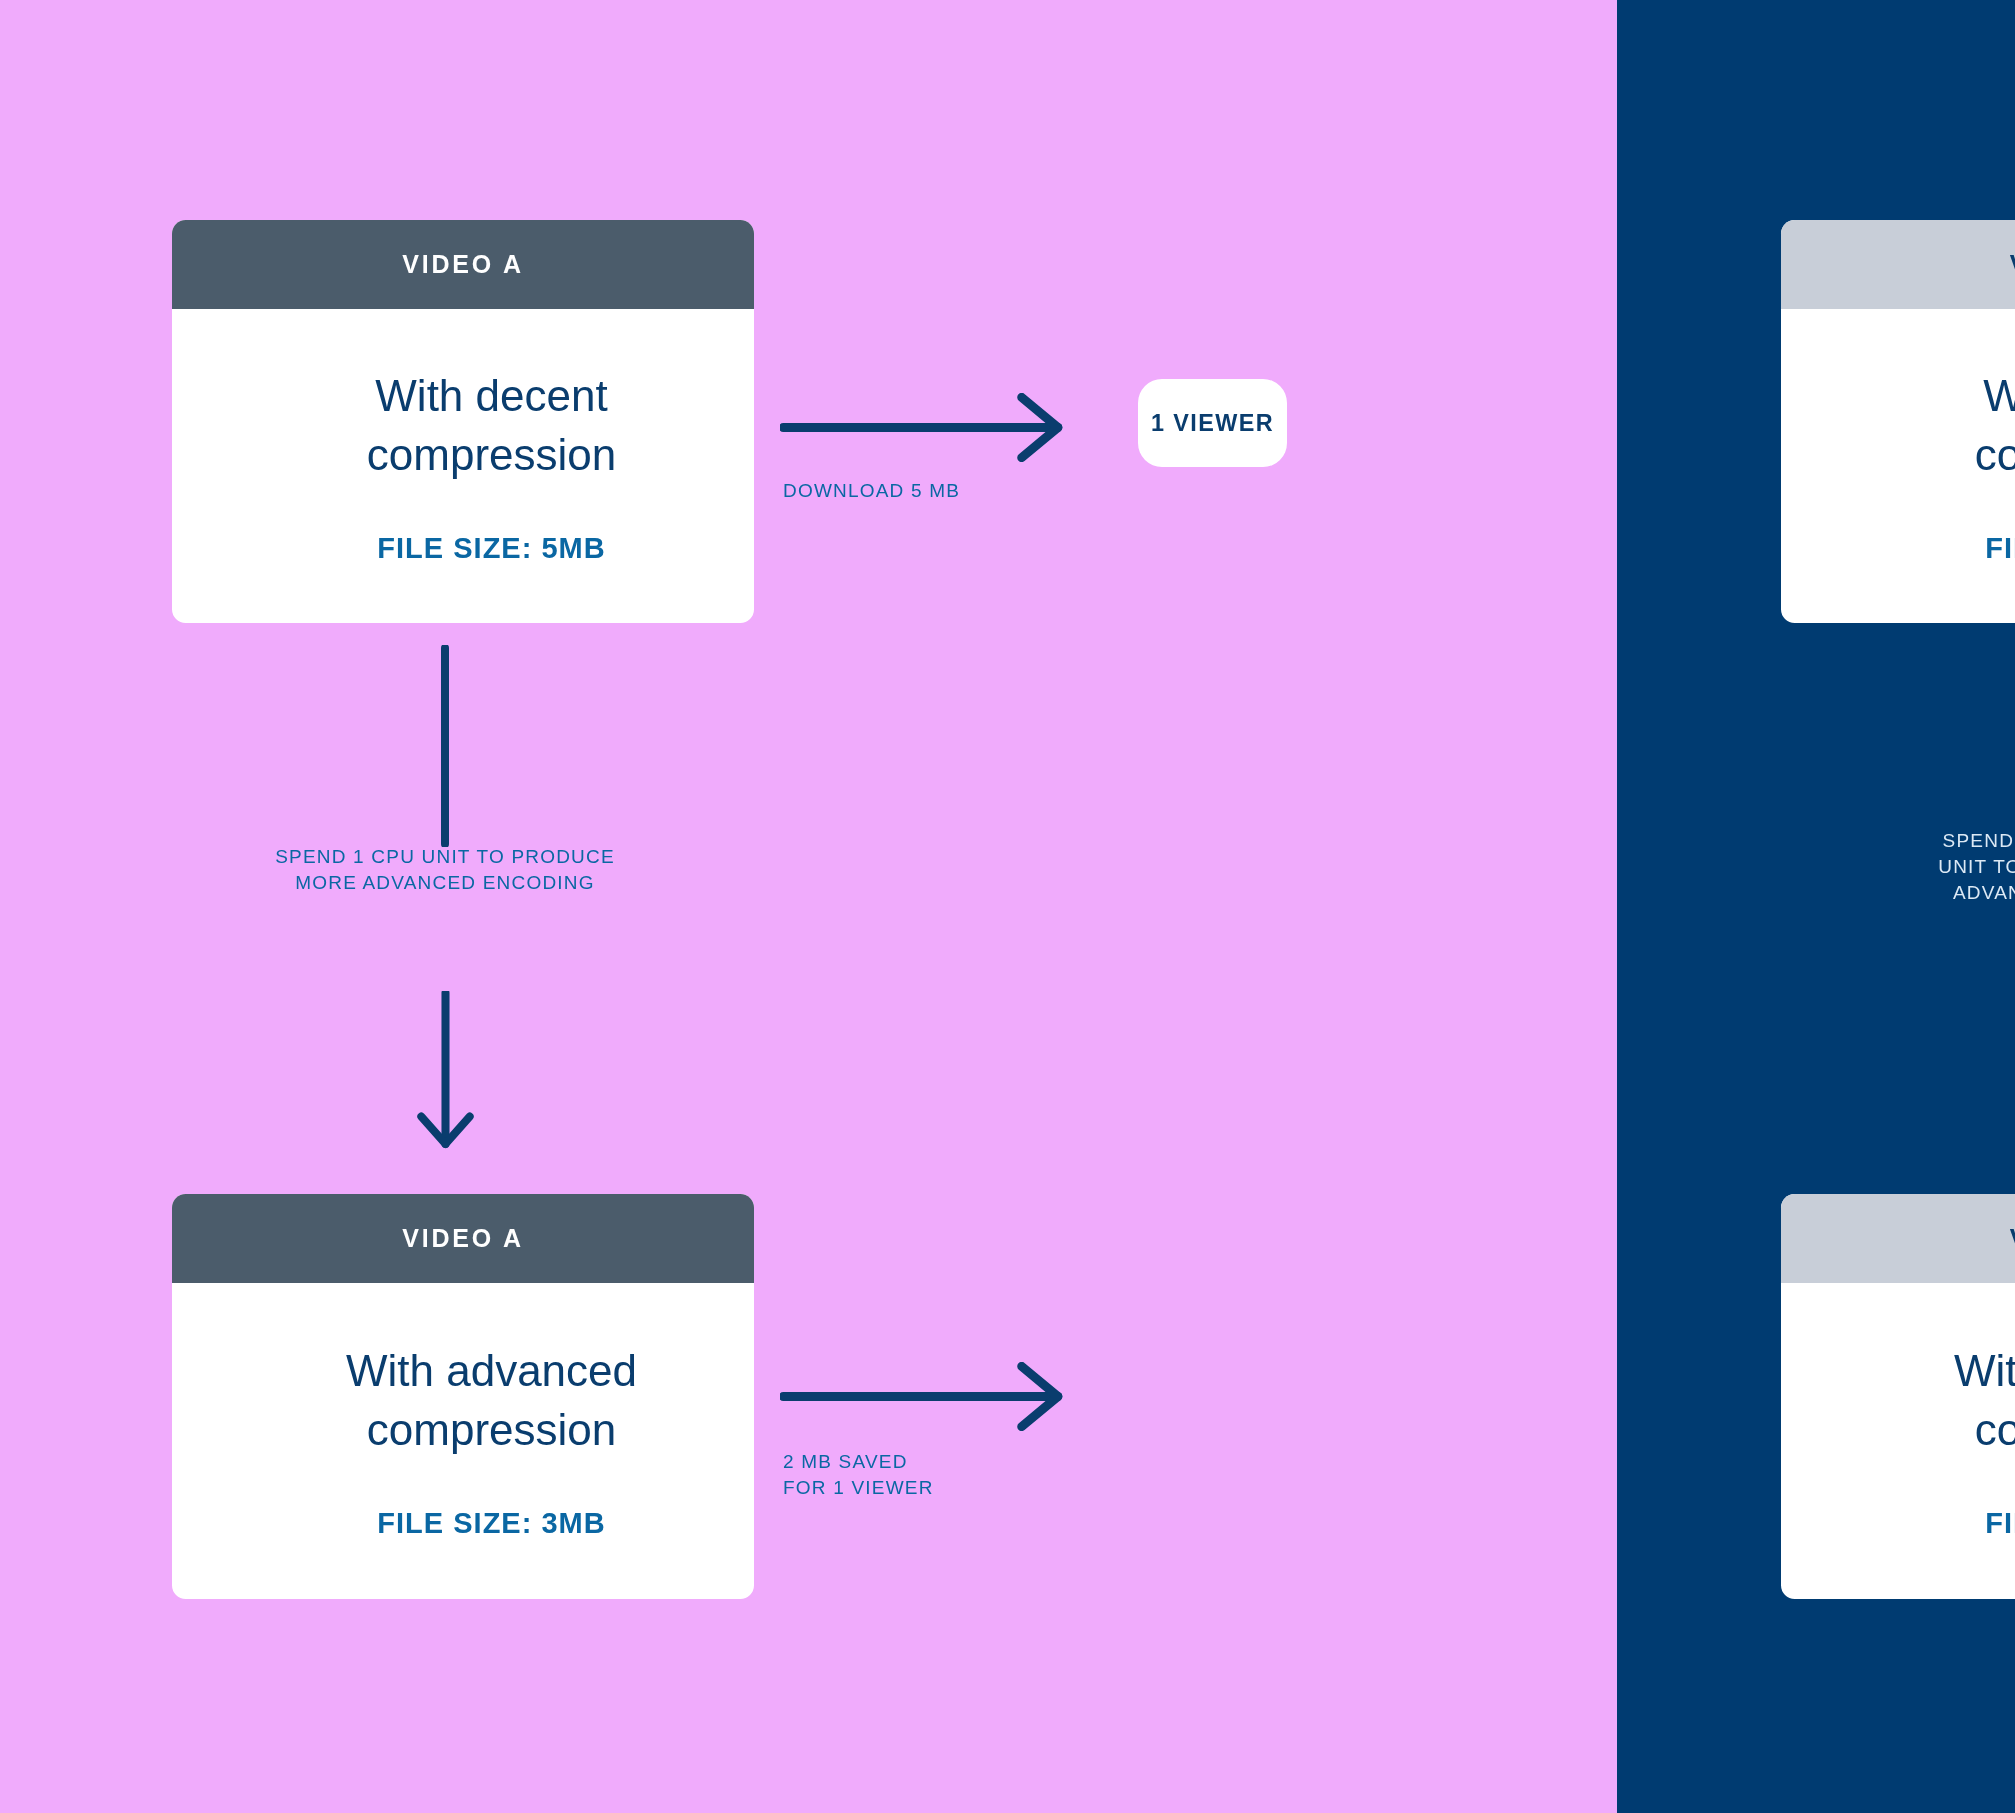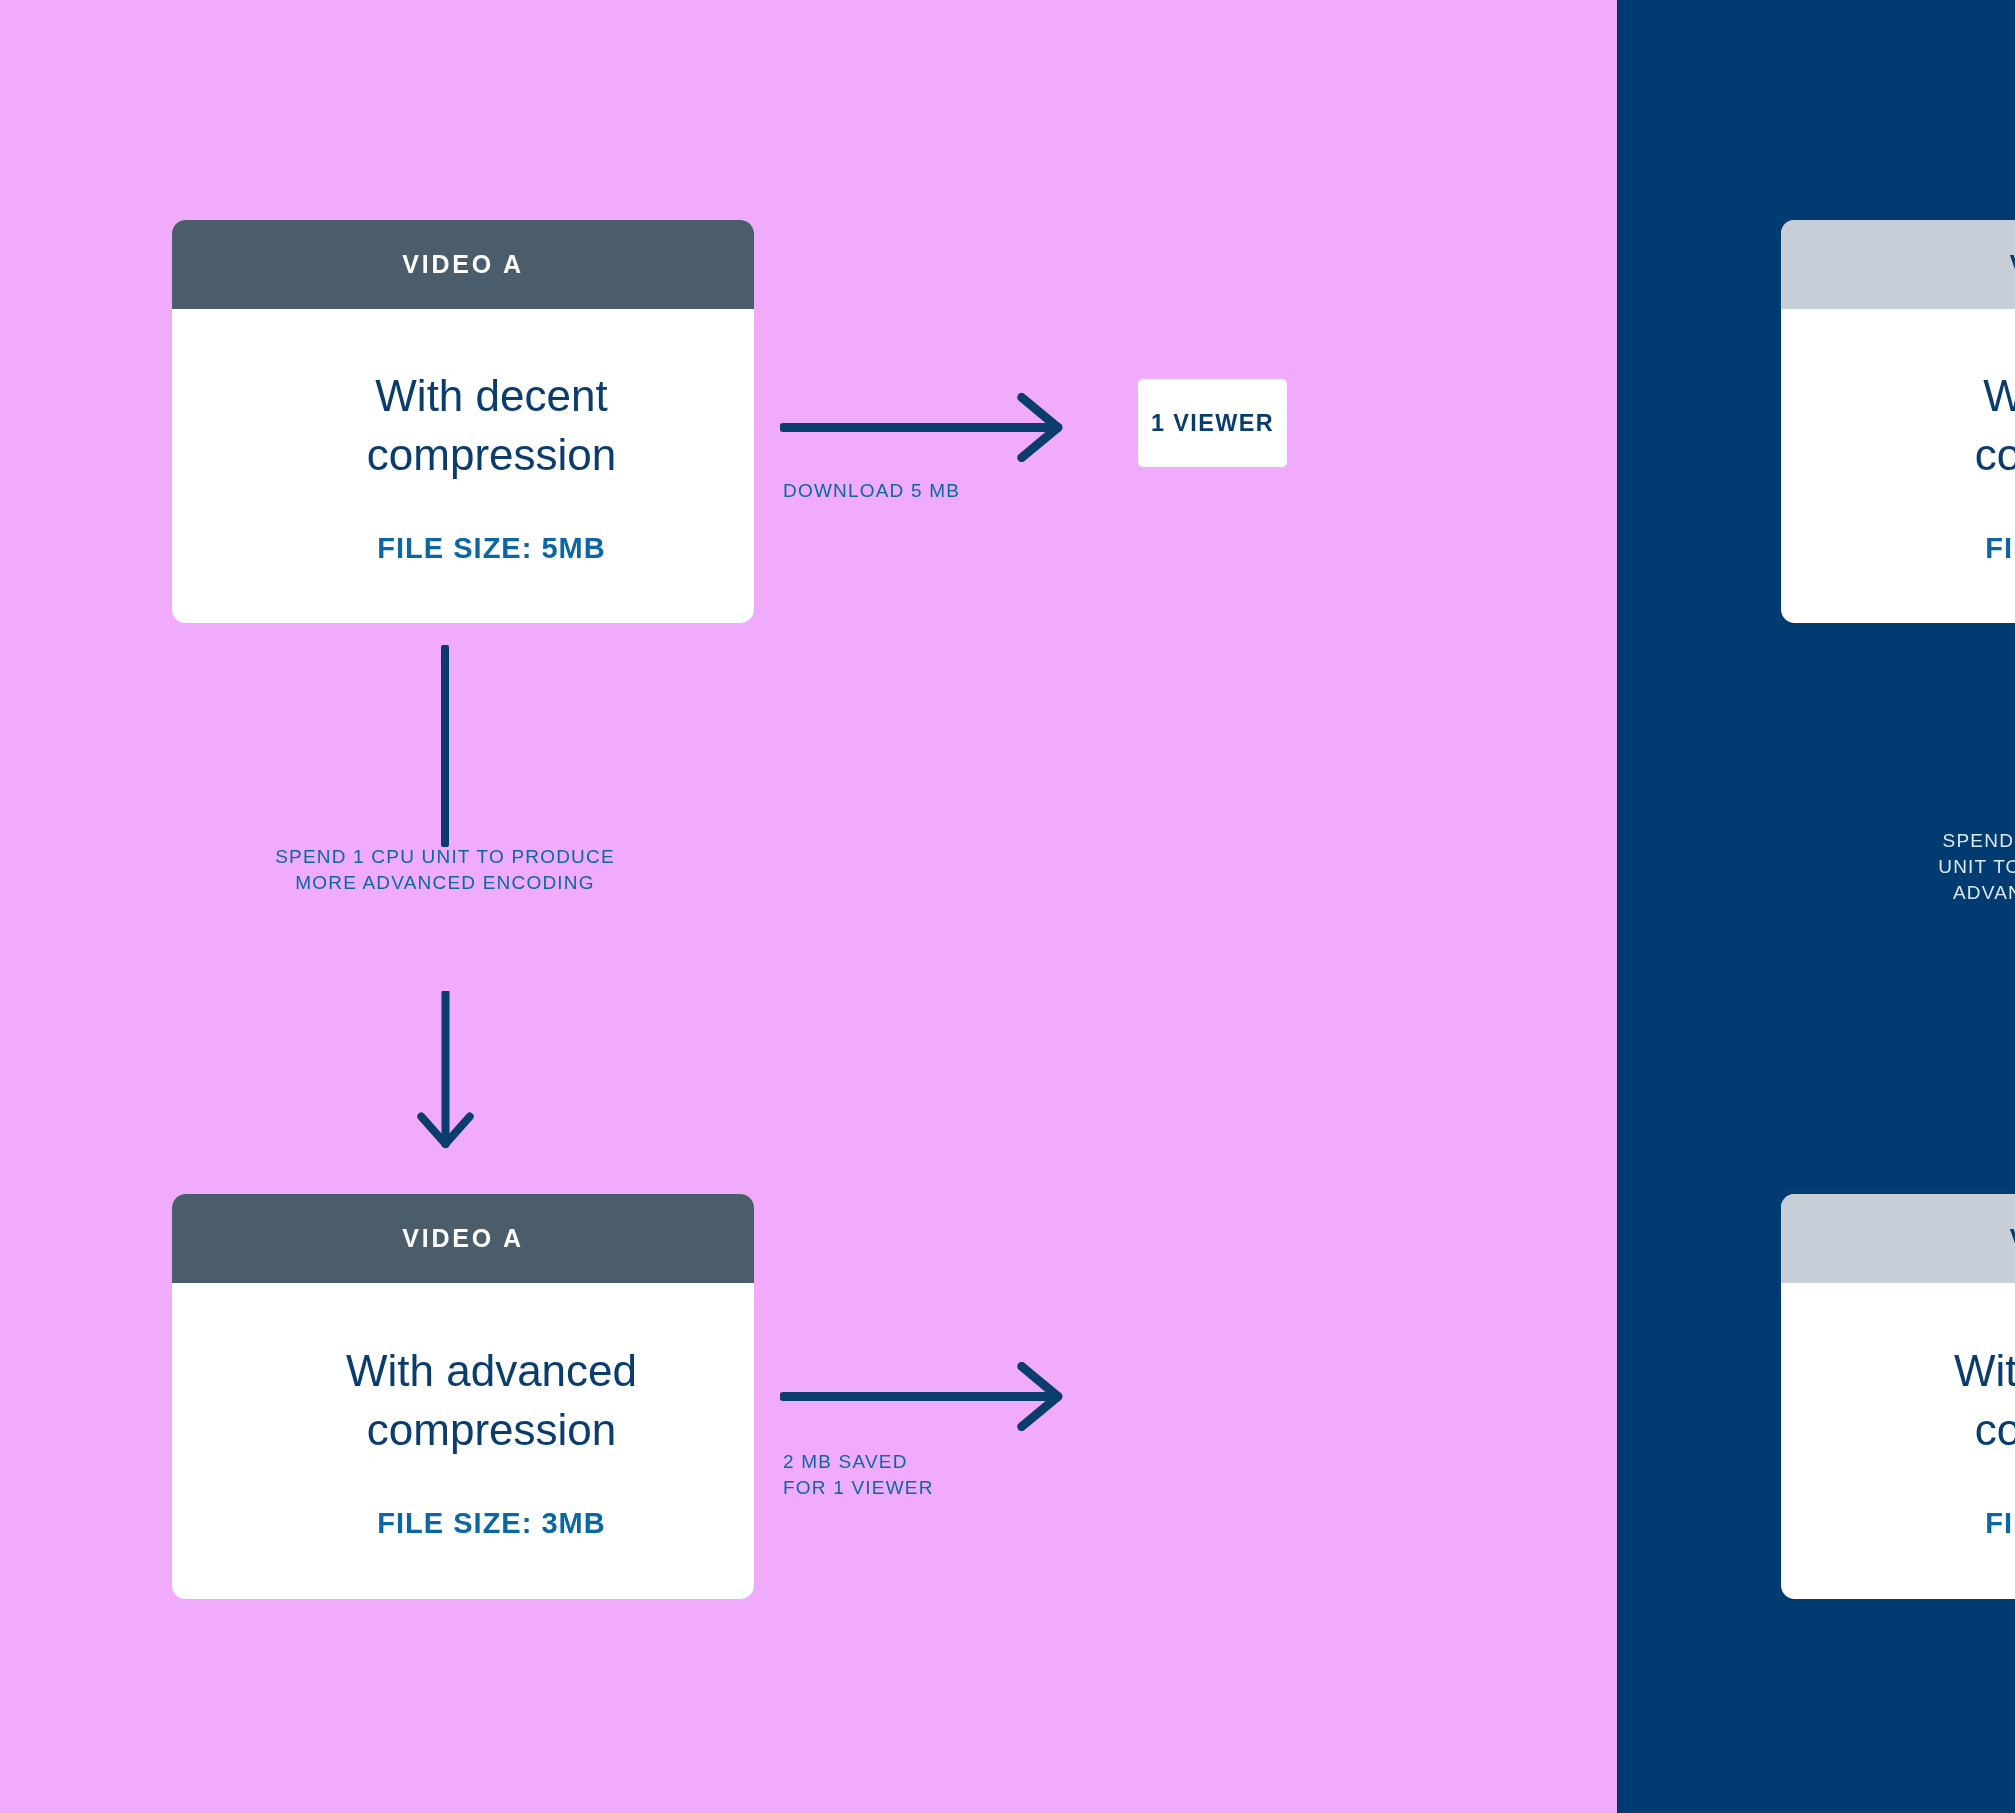--- a/index.html
+++ b/index.html
@@ -73,21 +73,21 @@
     font-size: 29px;
     font-weight: bold;
     letter-spacing: 1px;
     text-align: left;
   }
 
   
   .pill {
     position: absolute;
     background: #ffffff;
-    border-radius: 5px;
+    border-radius: 24px;
     display: flex;
     align-items: center;
     justify-content: center;
     color: #0a3d6e;
     font-weight: bold;
     font-size: 23.4px;
     letter-spacing: 1.4px;
     text-align: center;
   }
 

